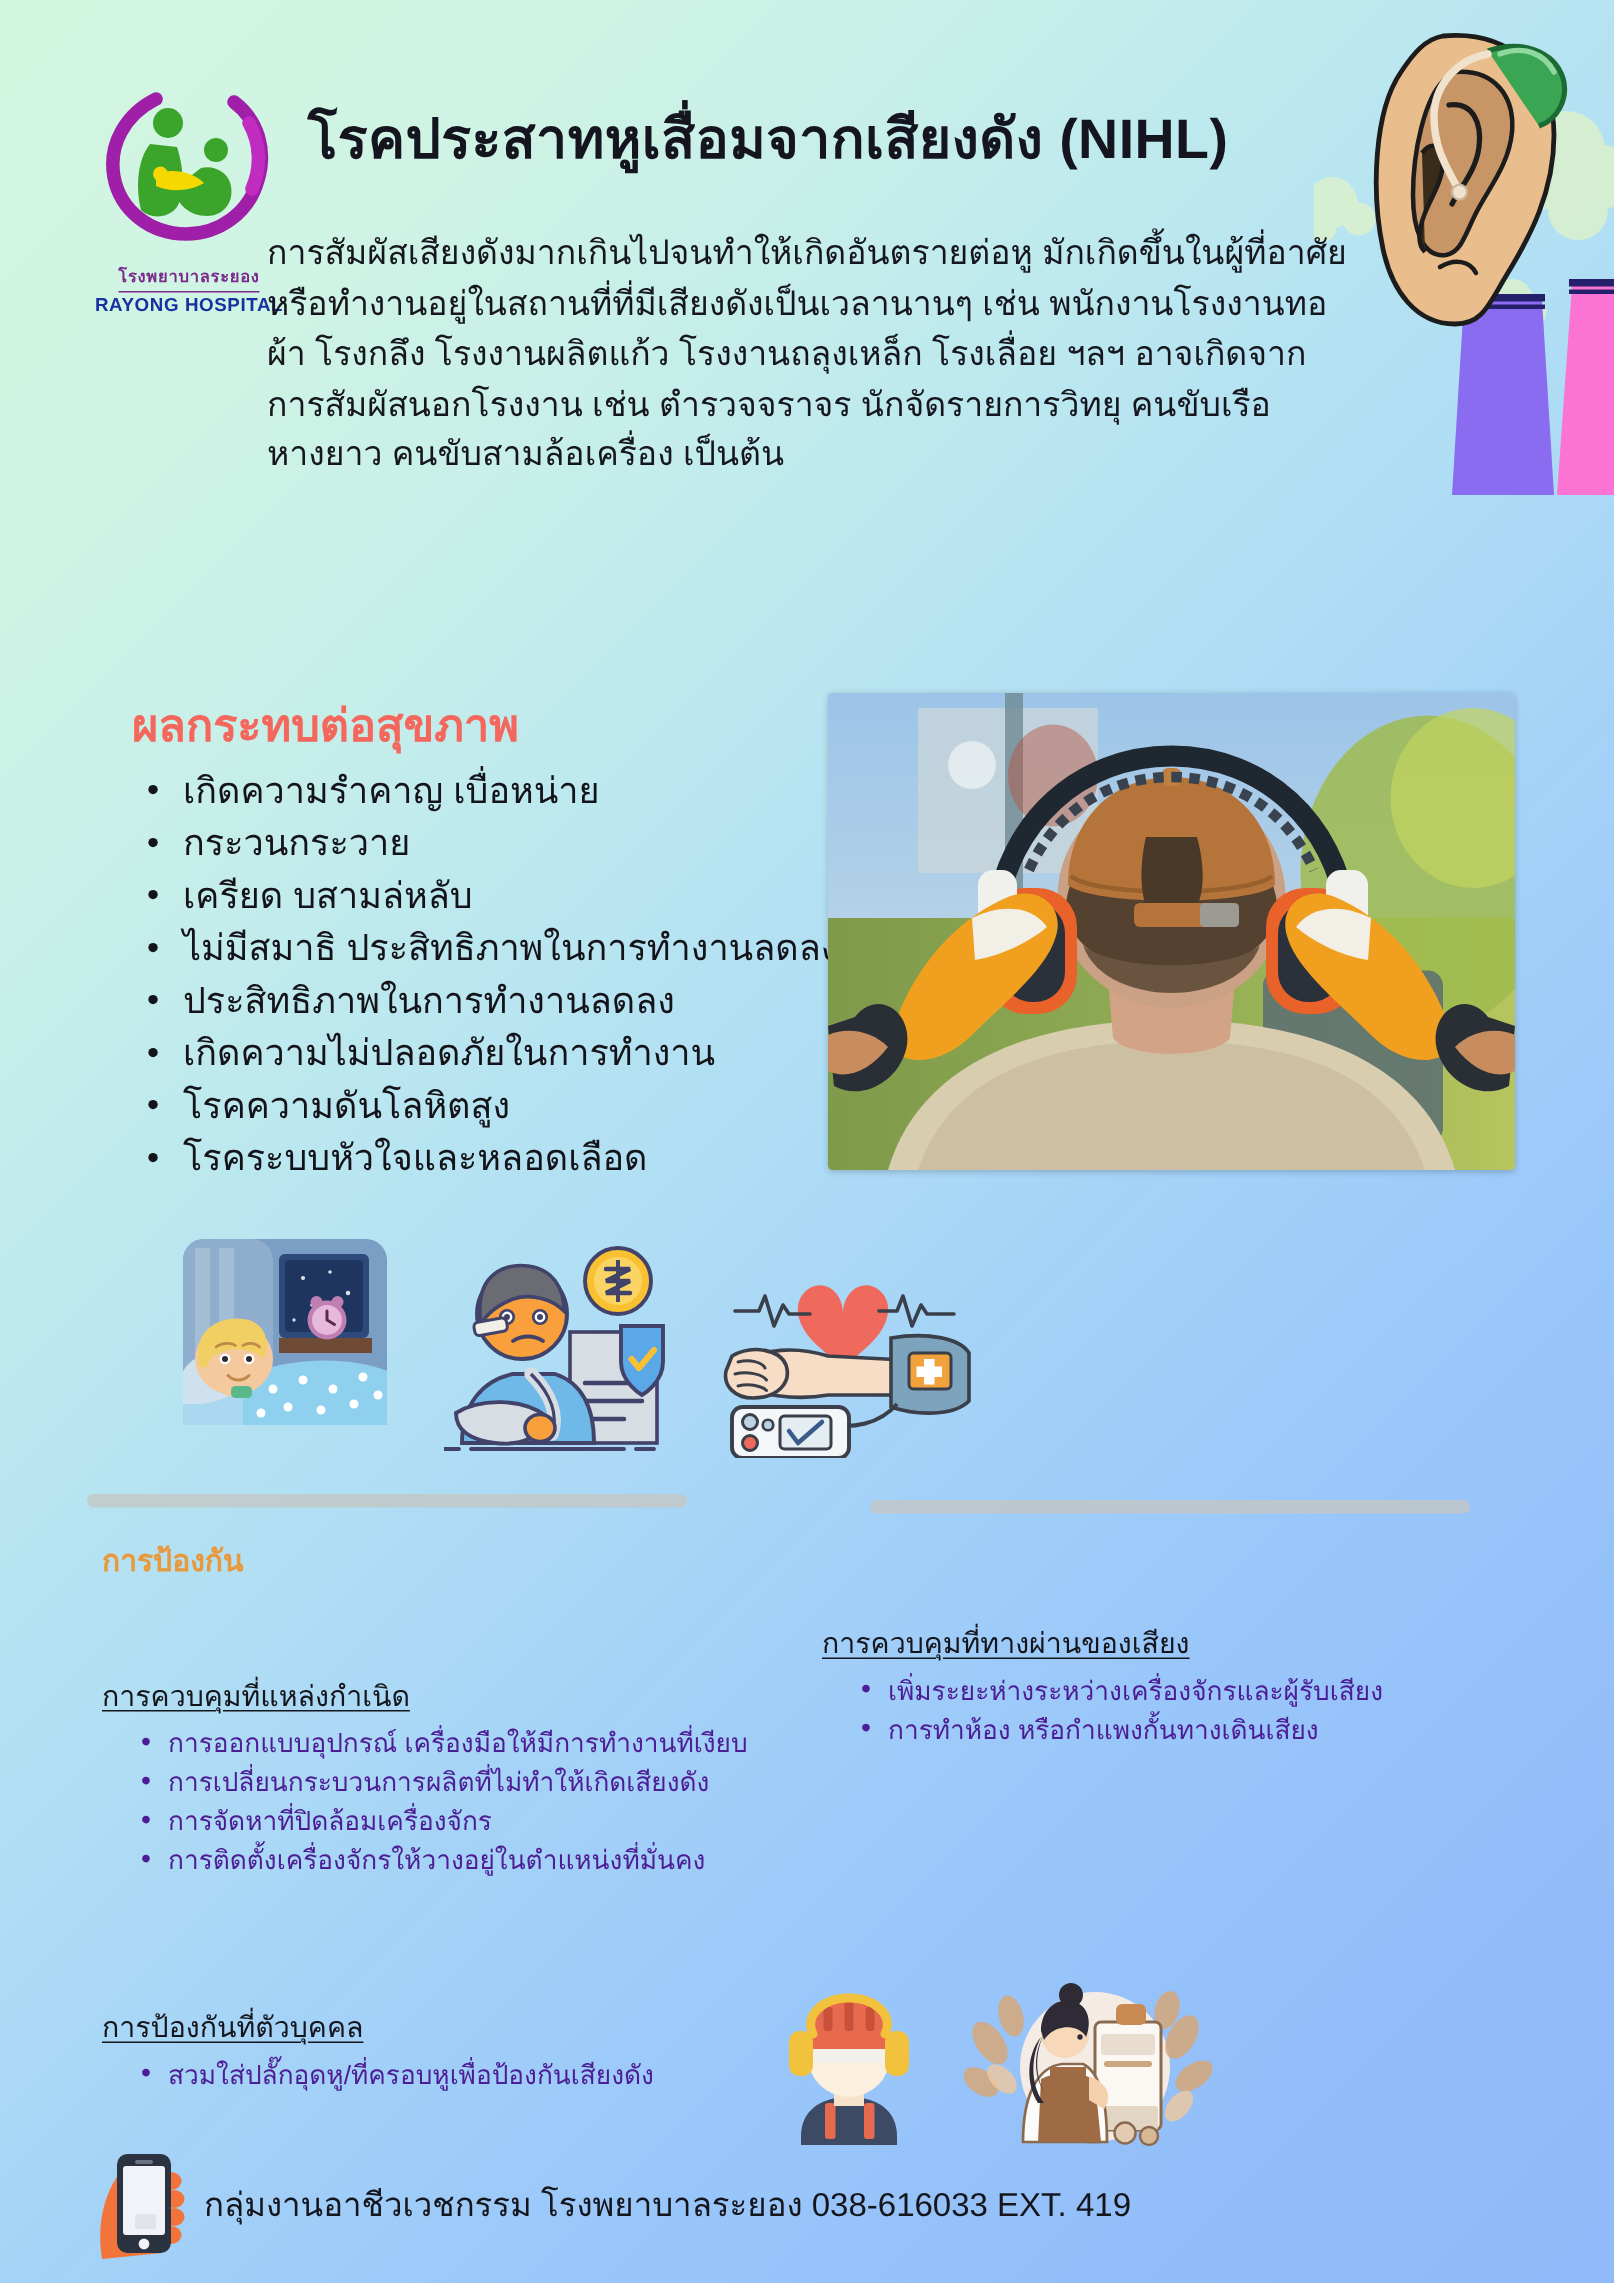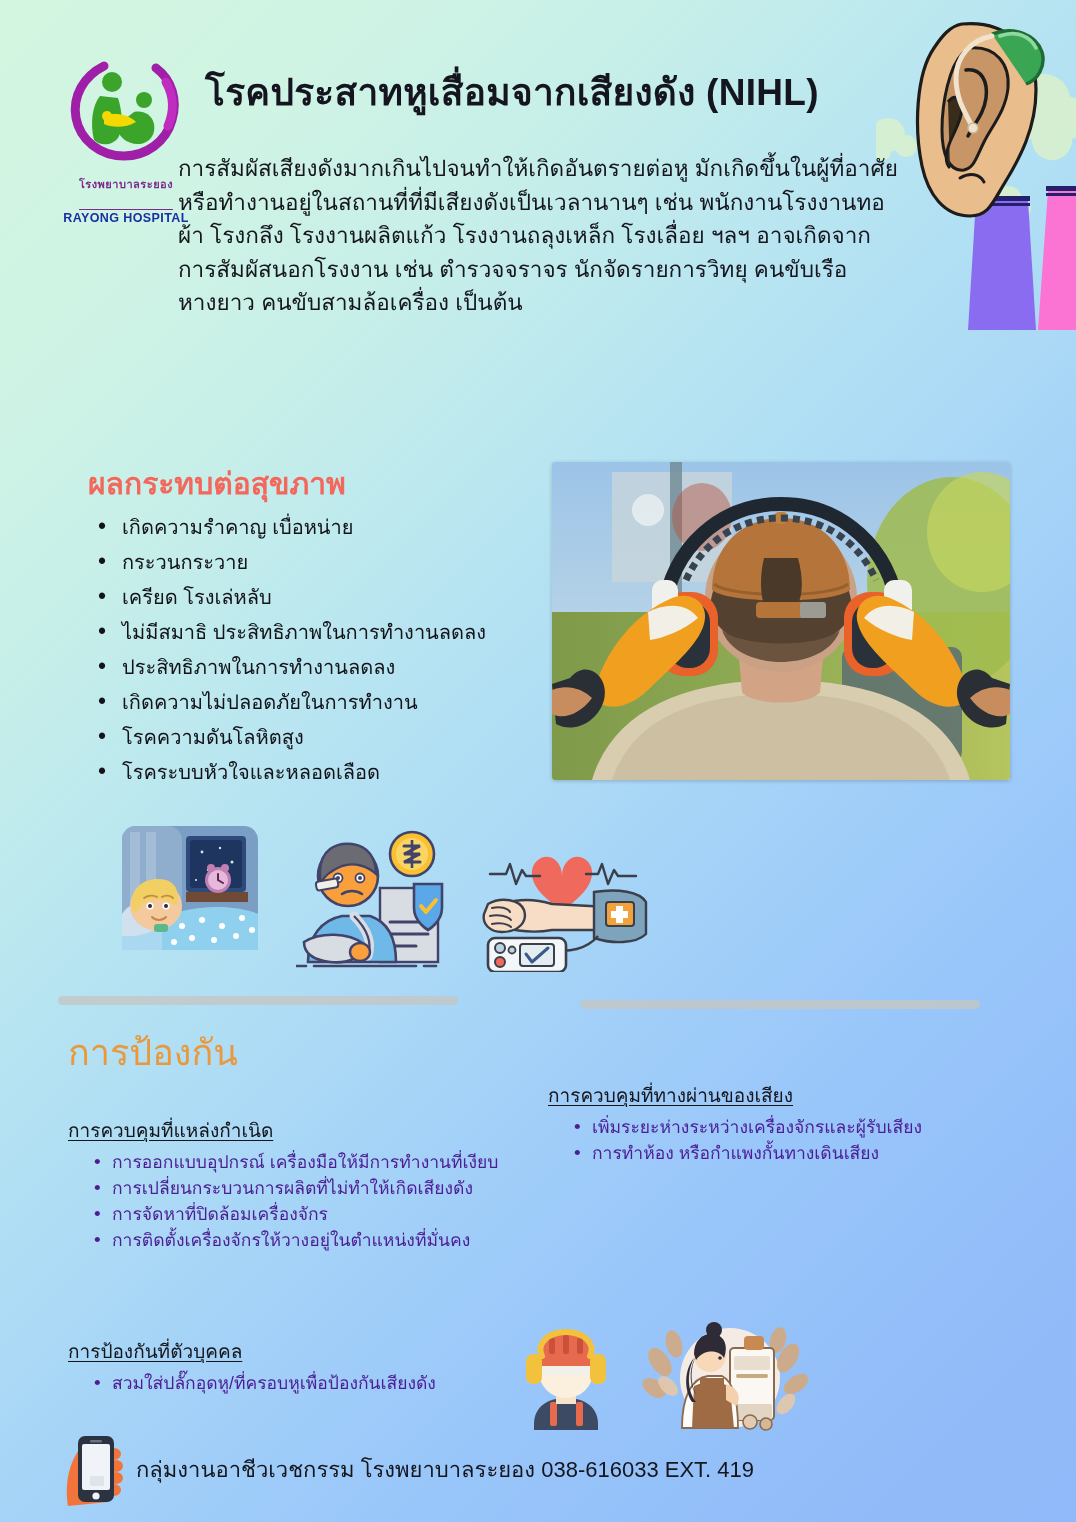--- a/index.html
+++ b/index.html
@@ -21,41 +21,41 @@
        #92bdf9 88%,
        #8fb9f8 100%);
   }
 
   
   .tr-art { position: absolute; top: 0; right: 0; width: 200px; height: 350px; overflow: hidden; }
 
   
   .logo-wrap { position: absolute; left: 60px; top: 52px; width: 132px; text-align: center; }
   .logo-th { font-size: 11px; color: #7b2a8c; font-weight: bold; letter-spacing: .5px;
-             border-bottom: 1.5px solid #7b2a8c; display: inline-block; padding-bottom: 16px; }
+             border-bottom: 1.5px solid #7b2a8c; display: inline-block; padding-bottom: 1px; }
   .logo-en { font-size: 12.5px; color: #1a2fa0; font-weight: bold; letter-spacing: .4px; margin-top: 1px; }
 
   
   .title {
     position: absolute; left: 205px; top: 62px; width: 700px;
     font-size: 37px; font-weight: bold; color: #15151f; letter-spacing: .3px;
   }
   .intro {
     position: absolute; left: 178px; top: 152px; width: 730px;
     font-size: 22.5px; line-height: 33.5px; color: #16161e;
   }
 
   
   .h-effects-title {
     position: absolute; left: 88px; top: 460px;
     font-size: 30px; font-weight: bold; color: #f4675c;
   }
   .h-effects-list { position: absolute; left: 92px; top: 510px; width: 450px; list-style: none; }
   .h-effects-list li {
-    font-size: 20px; line-height: 35px; color: #131319;
+    font-size: 24px; line-height: 35px; color: #131319;
     padding-left: 30px; position: relative; white-space: nowrap;
   }
   .h-effects-list li::before {
     content: "•"; position: absolute; left: 6px; top: -1px; font-size: 23px; color: #131319;
   }
 
   .worker-photo {
     position: absolute; left: 552px; top: 462px; width: 458px; height: 318px;
     border-radius: 3px; overflow: hidden;
     box-shadow: 0 1px 4px rgba(0,0,0,.20);
@@ -66,21 +66,21 @@
   .trio-item { position: absolute; }
 
   
   .divider { position: absolute; height: 9px; background: #c3c7c5; border-radius: 5px; opacity: .82; }
   .divider.left  { left: 58px;  top: 996px; width: 400px; }
   .divider.right { left: 580px; top: 1000px; width: 400px; }
 
   
   .prev-title {
     position: absolute; left: 68px; top: 1024px;
-    font-size: 36px; font-weight: normal; color: #e8993d; text-align: right;
+    font-size: 20px; font-weight: bold; color: #e8993d; text-align: right;
   }
   .prev-col { position: absolute; }
   .prev-col.left  { left: 68px;  top: 1080px; width: 470px; margin-top: 35px; }
   .prev-col.right { left: 548px; top: 1080px; width: 470px; }
   .prev-head {
     font-size: 19px; color: #15151c; text-decoration: underline;
     text-underline-offset: 3px; margin-bottom: 5px;
   }
   .prev-list { list-style: none; padding-left: 26px; }
   .prev-list li {
@@ -166,21 +166,21 @@
   <div class="logo-en">RAYONG HOSPITAL</div>
 </div>
 
 <div class="title">โรคประสาทหูเสื่อมจากเสียงดัง (NIHL)</div>
 <div class="intro">การสัมผัสเสียงดังมากเกินไปจนทำให้เกิดอันตรายต่อหู มักเกิดขึ้นในผู้ที่อาศัยหรือทำงานอยู่ในสถานที่ที่มีเสียงดังเป็นเวลานานๆ เช่น พนักงานโรงงานทอผ้า โรงกลึง โรงงานผลิตแก้ว โรงงานถลุงเหล็ก โรงเลื่อย ฯลฯ อาจเกิดจากการสัมผัสนอกโรงงาน เช่น ตำรวจจราจร นักจัดรายการวิทยุ คนขับเรือหางยาว คนขับสามล้อเครื่อง เป็นต้น</div>
 
 <div class="h-effects-title">ผลกระทบต่อสุขภาพ</div>
 <ul class="h-effects-list">
   <li>เกิดความรำคาญ เบื่อหน่าย</li>
   <li>กระวนกระวาย</li>
-  <li>เครียด โรงเล่หลับ</li>
+  <li>เครียด บสามล่หลับ</li>
   <li>ไม่มีสมาธิ ประสิทธิภาพในการทำงานลดลง</li>
   <li>ประสิทธิภาพในการทำงานลดลง</li>
   <li>เกิดความไม่ปลอดภัยในการทำงาน</li>
   <li>โรคความดันโลหิตสูง</li>
   <li>โรคระบบหัวใจและหลอดเลือด</li>
 </ul>
 
 <div class="worker-photo">
   <svg width="458" height="318" viewBox="0 0 458 318" xmlns="http://www.w3.org/2000/svg">
     <defs>

